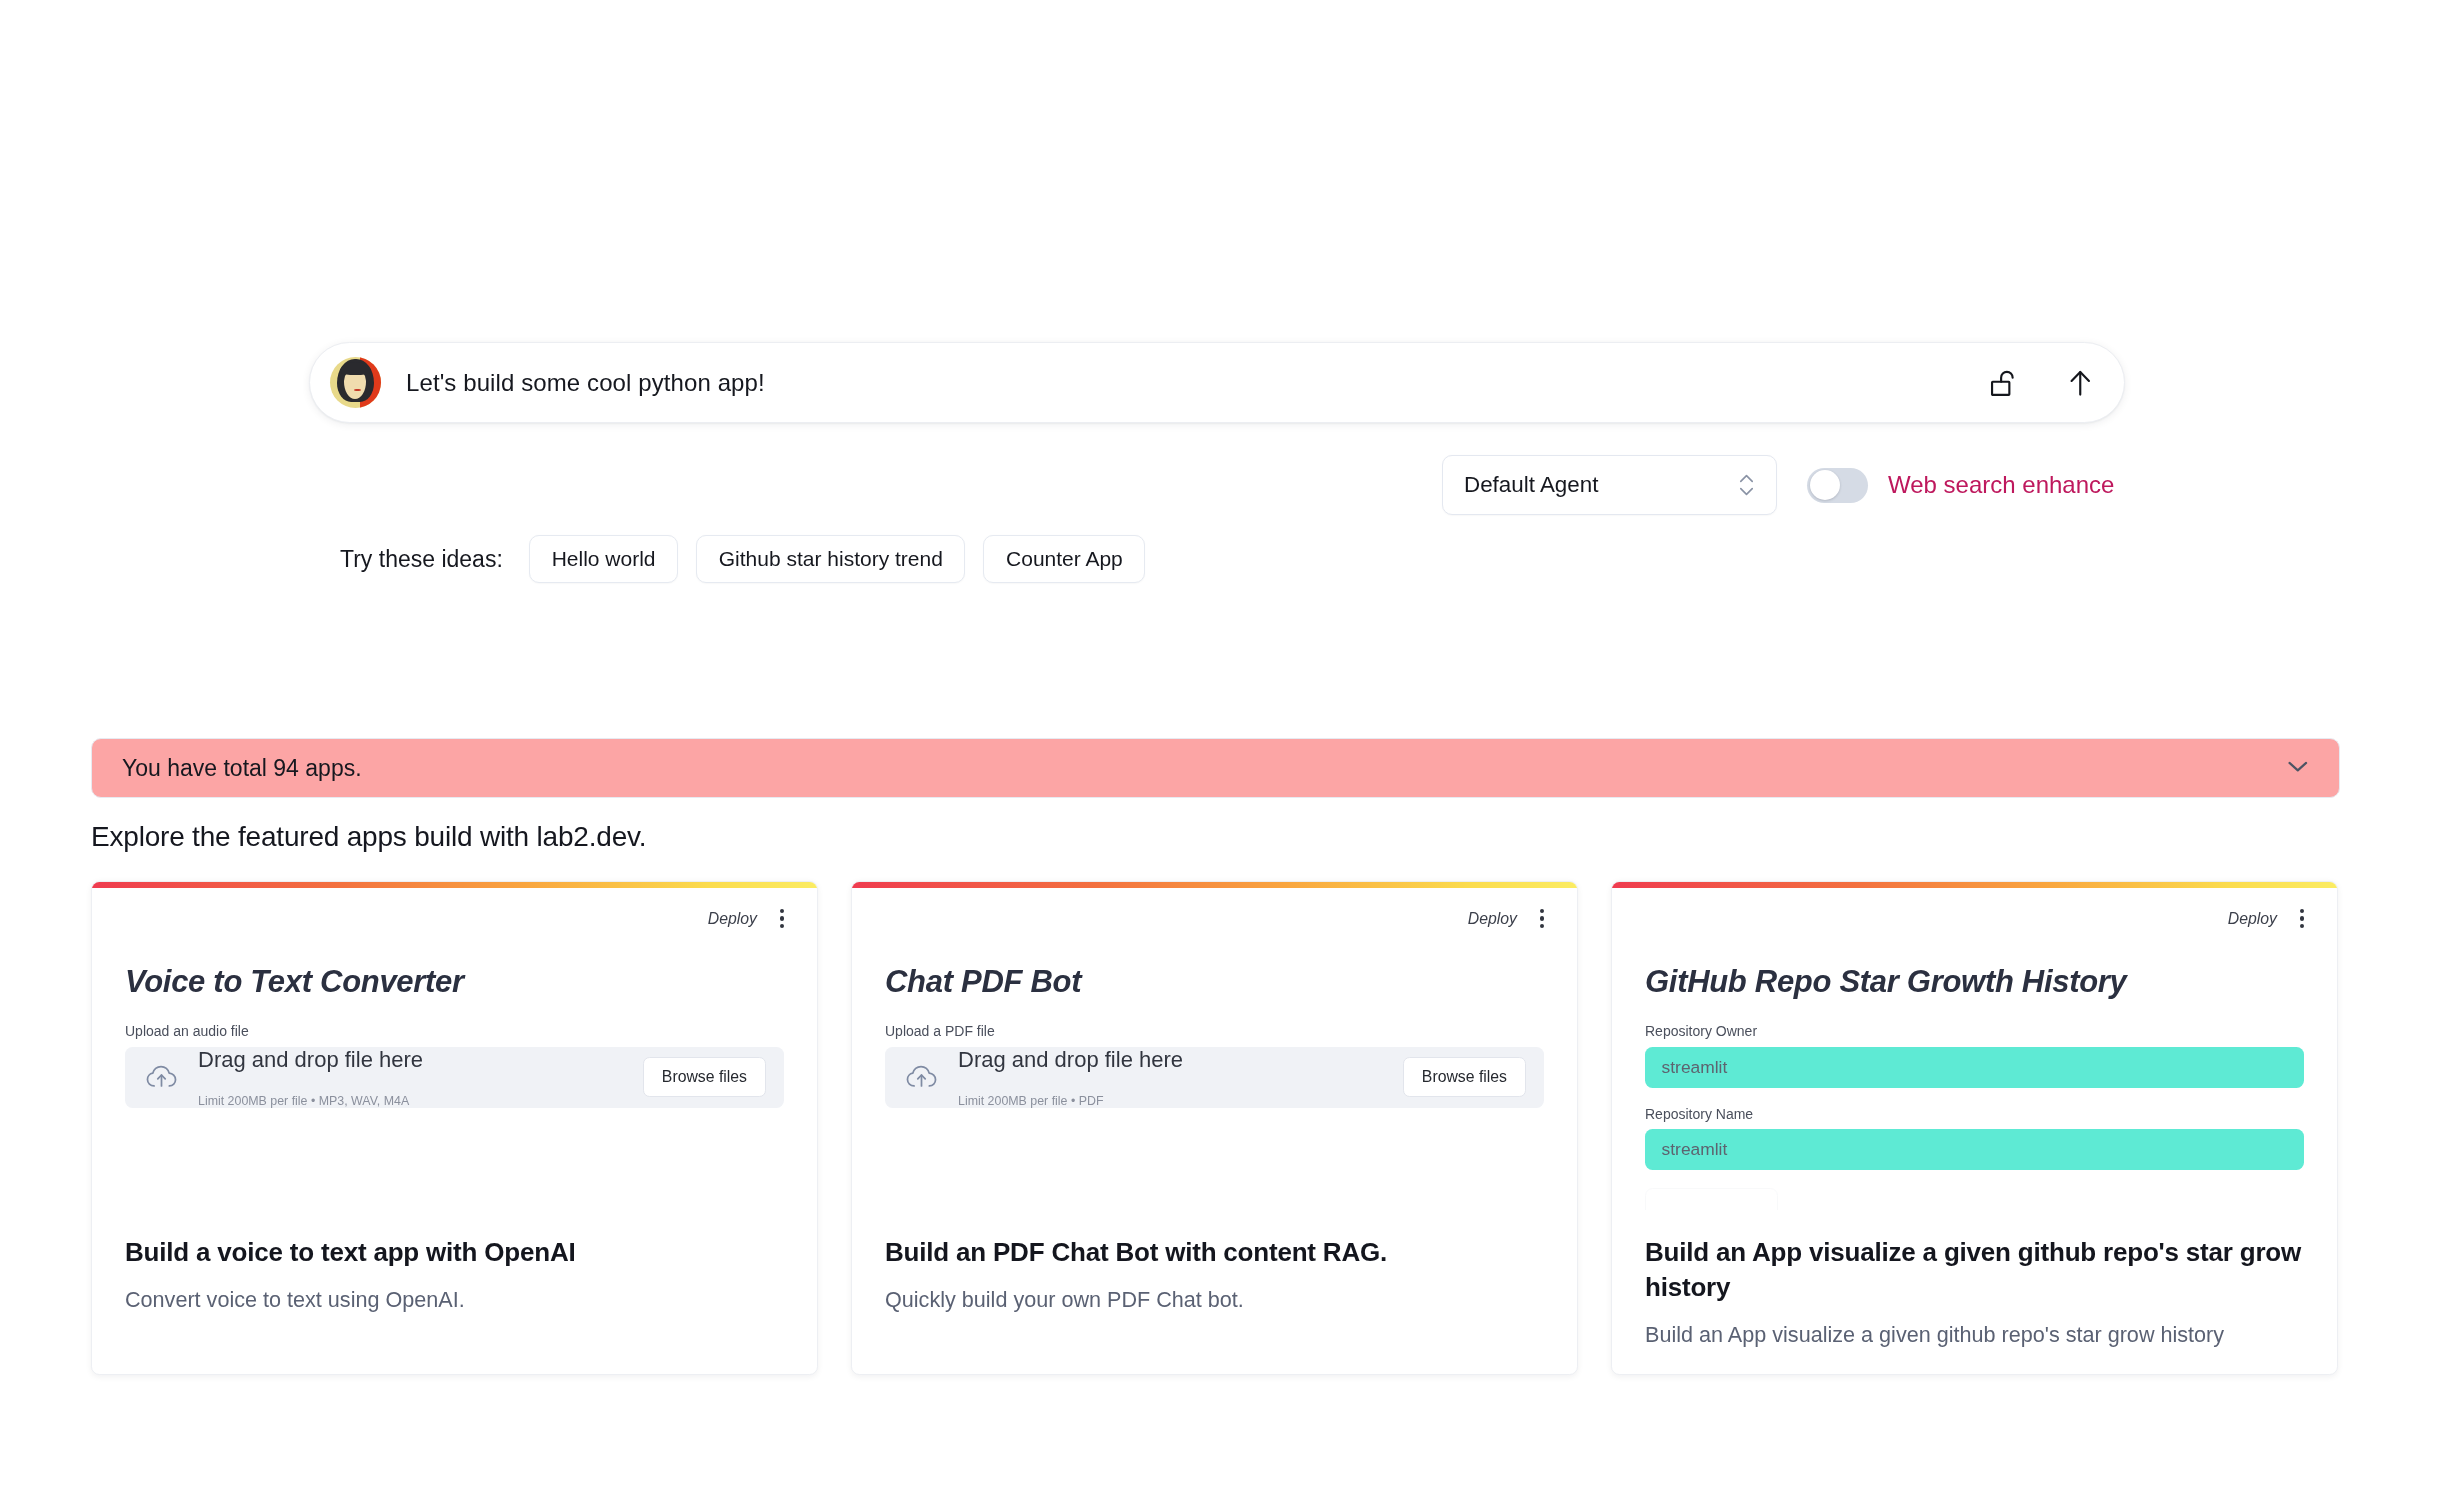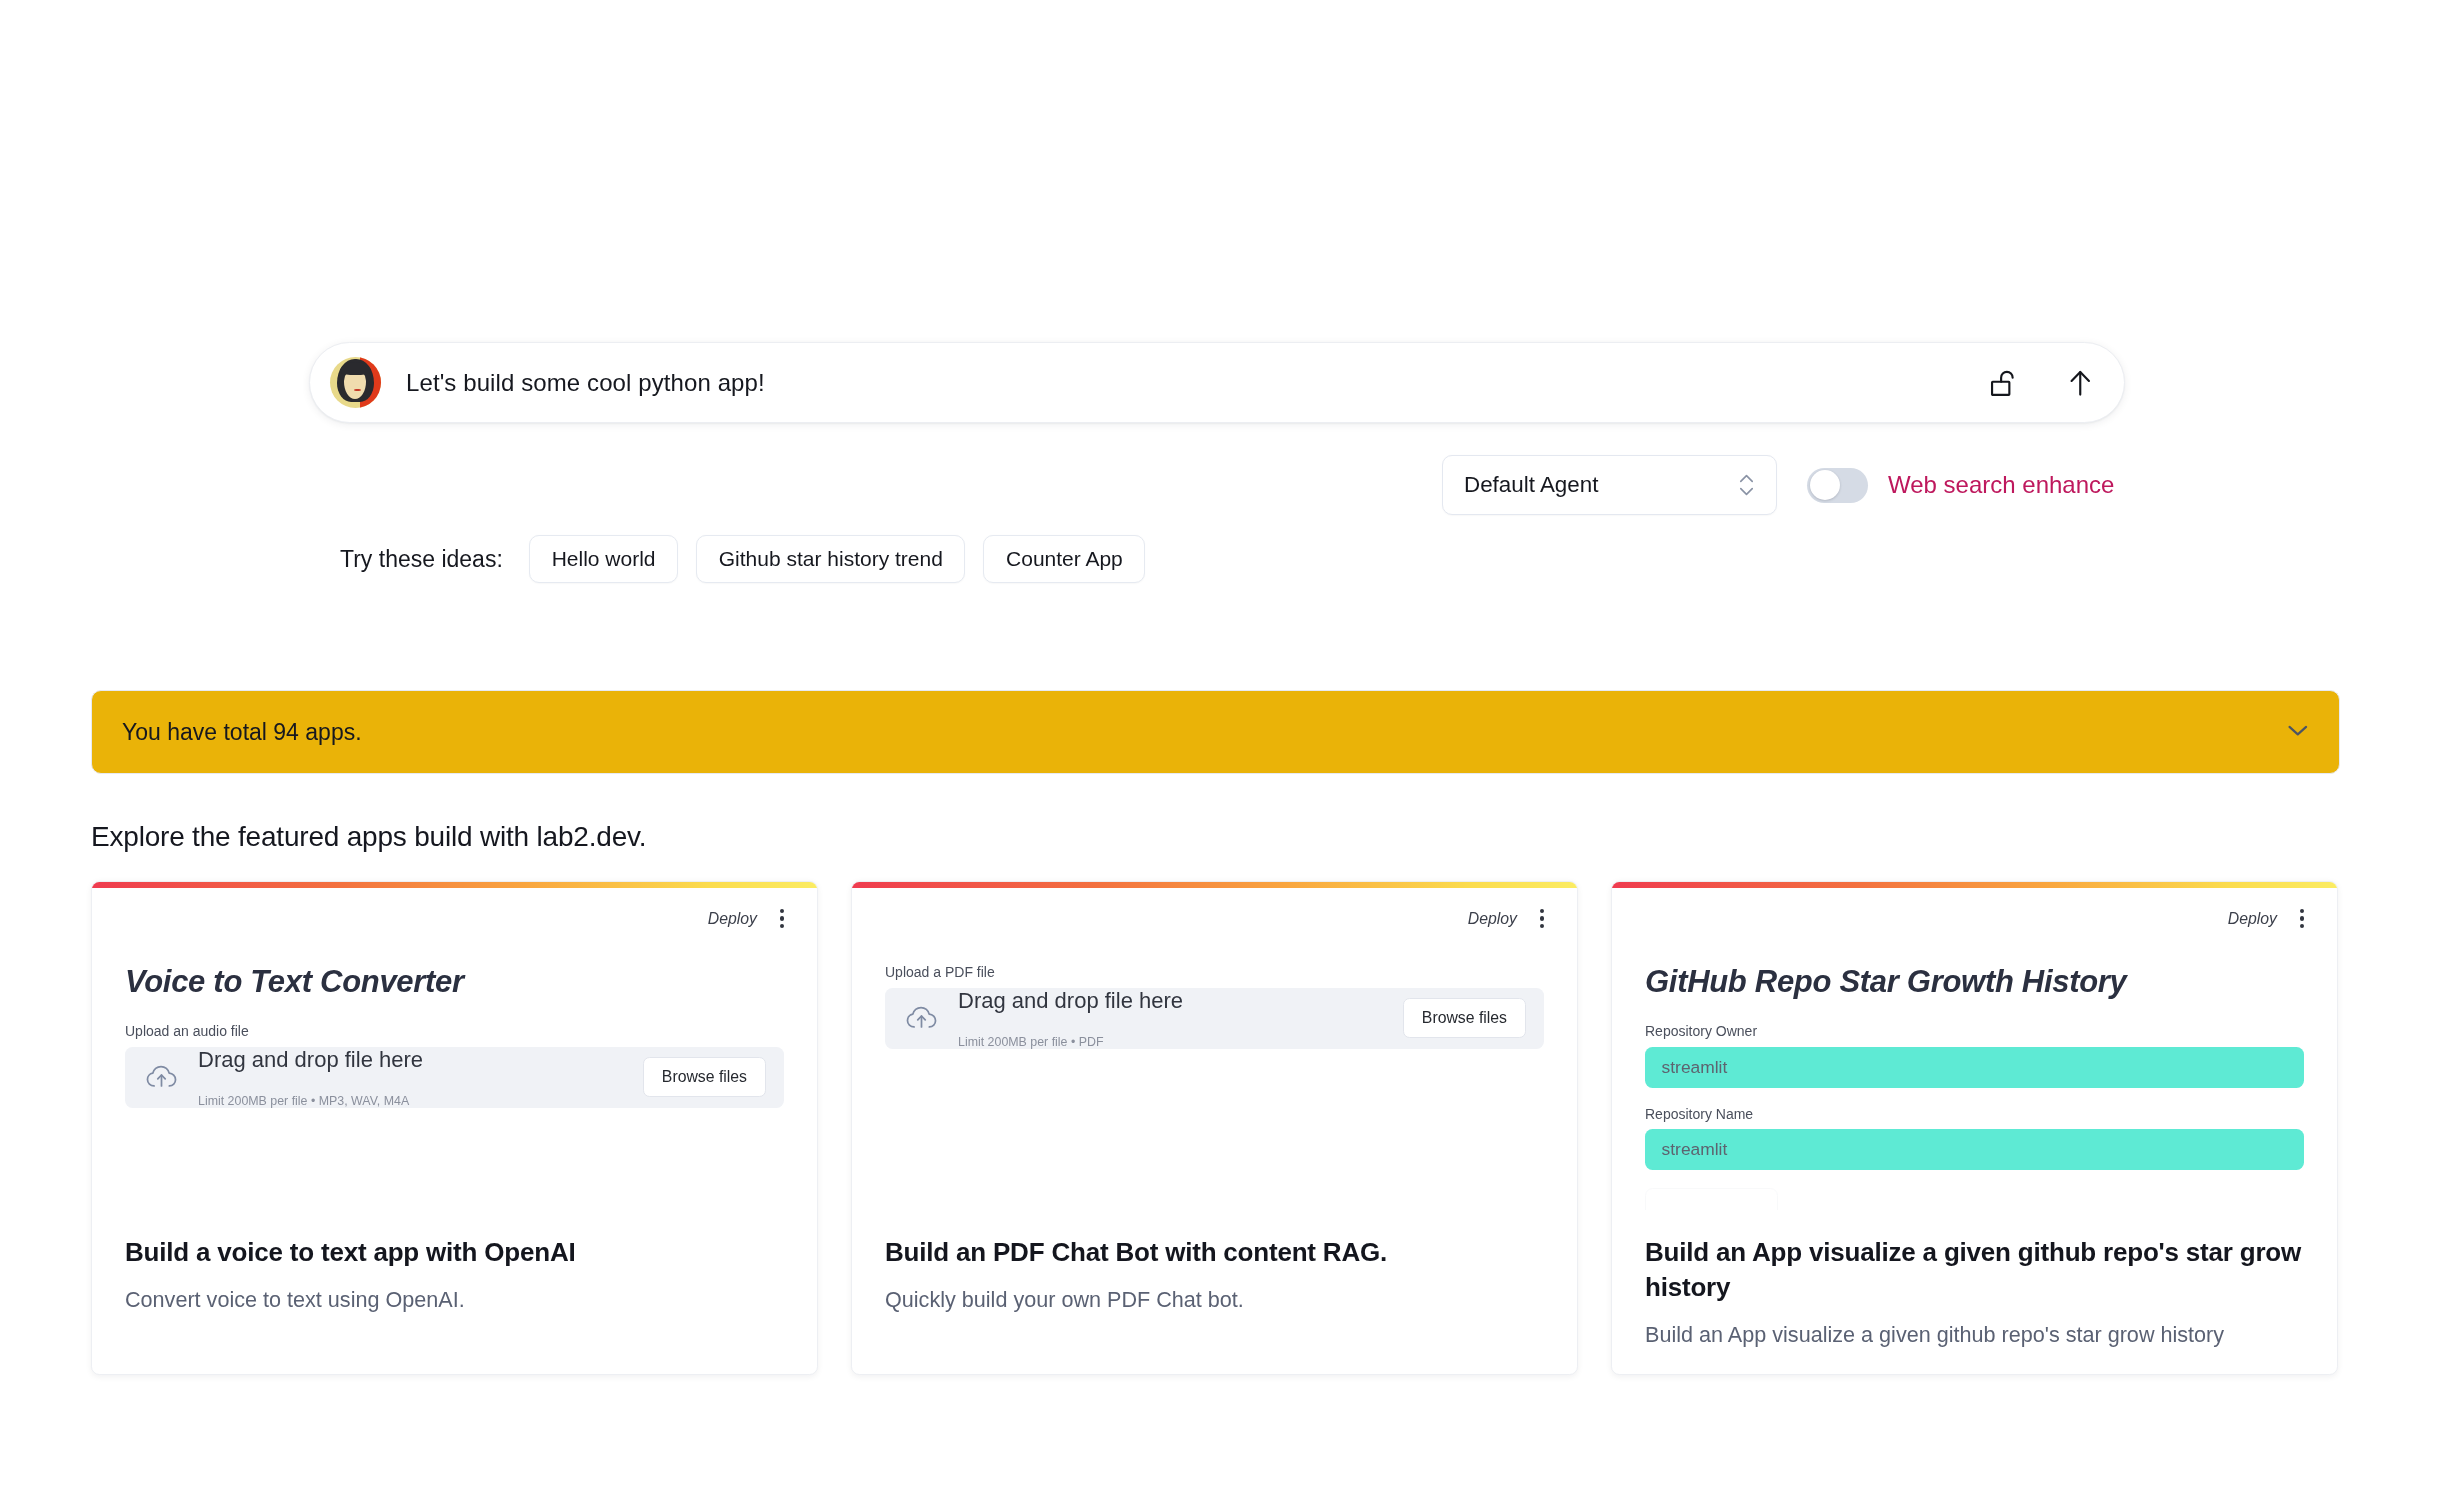--- a/index.html
+++ b/index.html
@@ -169,26 +169,26 @@
     white-space: nowrap;
     cursor: pointer;
     font-family: "Liberation Sans", sans-serif;
     box-shadow: 0 0.8px 1.7px rgba(16,24,40,.03);
   }
 
   
   .expander {
     position: absolute;
     left: 91px;
-    top: 690px;
+    top: 738px;
     width: 2249px;
-    height: 84px;
+    height: 60px;
     border: 1.2px solid #e7eaf1;
     border-radius: 10px;
-    background: #eab308;
+    background: #fca5a5;
     display: flex;
     align-items: center;
     justify-content: space-between;
     padding: 0 30px 0 30px;
     cursor: pointer;
   }
   .expander-text { font-size: 23px; color: #16181f; }
 
   
   .section-heading {
@@ -448,20 +448,21 @@
       <div class="card-preview">
         <div class="deploy-row">
           <span class="deploy-label">Deploy</span>
           <span class="kebab">
               <i></i>
               <i></i>
               <i></i>
             </span>
         </div>
         <div class="preview-body">
+          <div class="app-title">Chat PDF Bot</div>
           <div class="field-label">Upload a PDF file</div>
           <div class="dropzone">
             <span class="cloud-icon">
               <svg width="33" height="26.5" viewBox="0 0 40 32" fill="none" xmlns="http://www.w3.org/2000/svg">
                 <path d="M11 26.5C6.6 26.5 3 23 3 18.7C3 14.9 5.8 11.7 9.5 11.1C10.4 6.5 14.5 3 19.4 3C24.3 3 28.4 6.5 29.3 11.1C33.6 11.3 37 14.8 37 19C37 23.1 33.7 26.5 29.5 26.5" stroke="#7f8ba3" stroke-width="2.1" stroke-linecap="round" stroke-linejoin="round"></path>
                 <path d="M20 26.5V13.5" stroke="#7f8ba3" stroke-width="2.1" stroke-linecap="round"></path>
                 <path d="M15.5 18L20 13.3L24.5 18" stroke="#7f8ba3" stroke-width="2.1" stroke-linecap="round" stroke-linejoin="round"></path>
               </svg>
             </span>
             <span class="dz-text">

